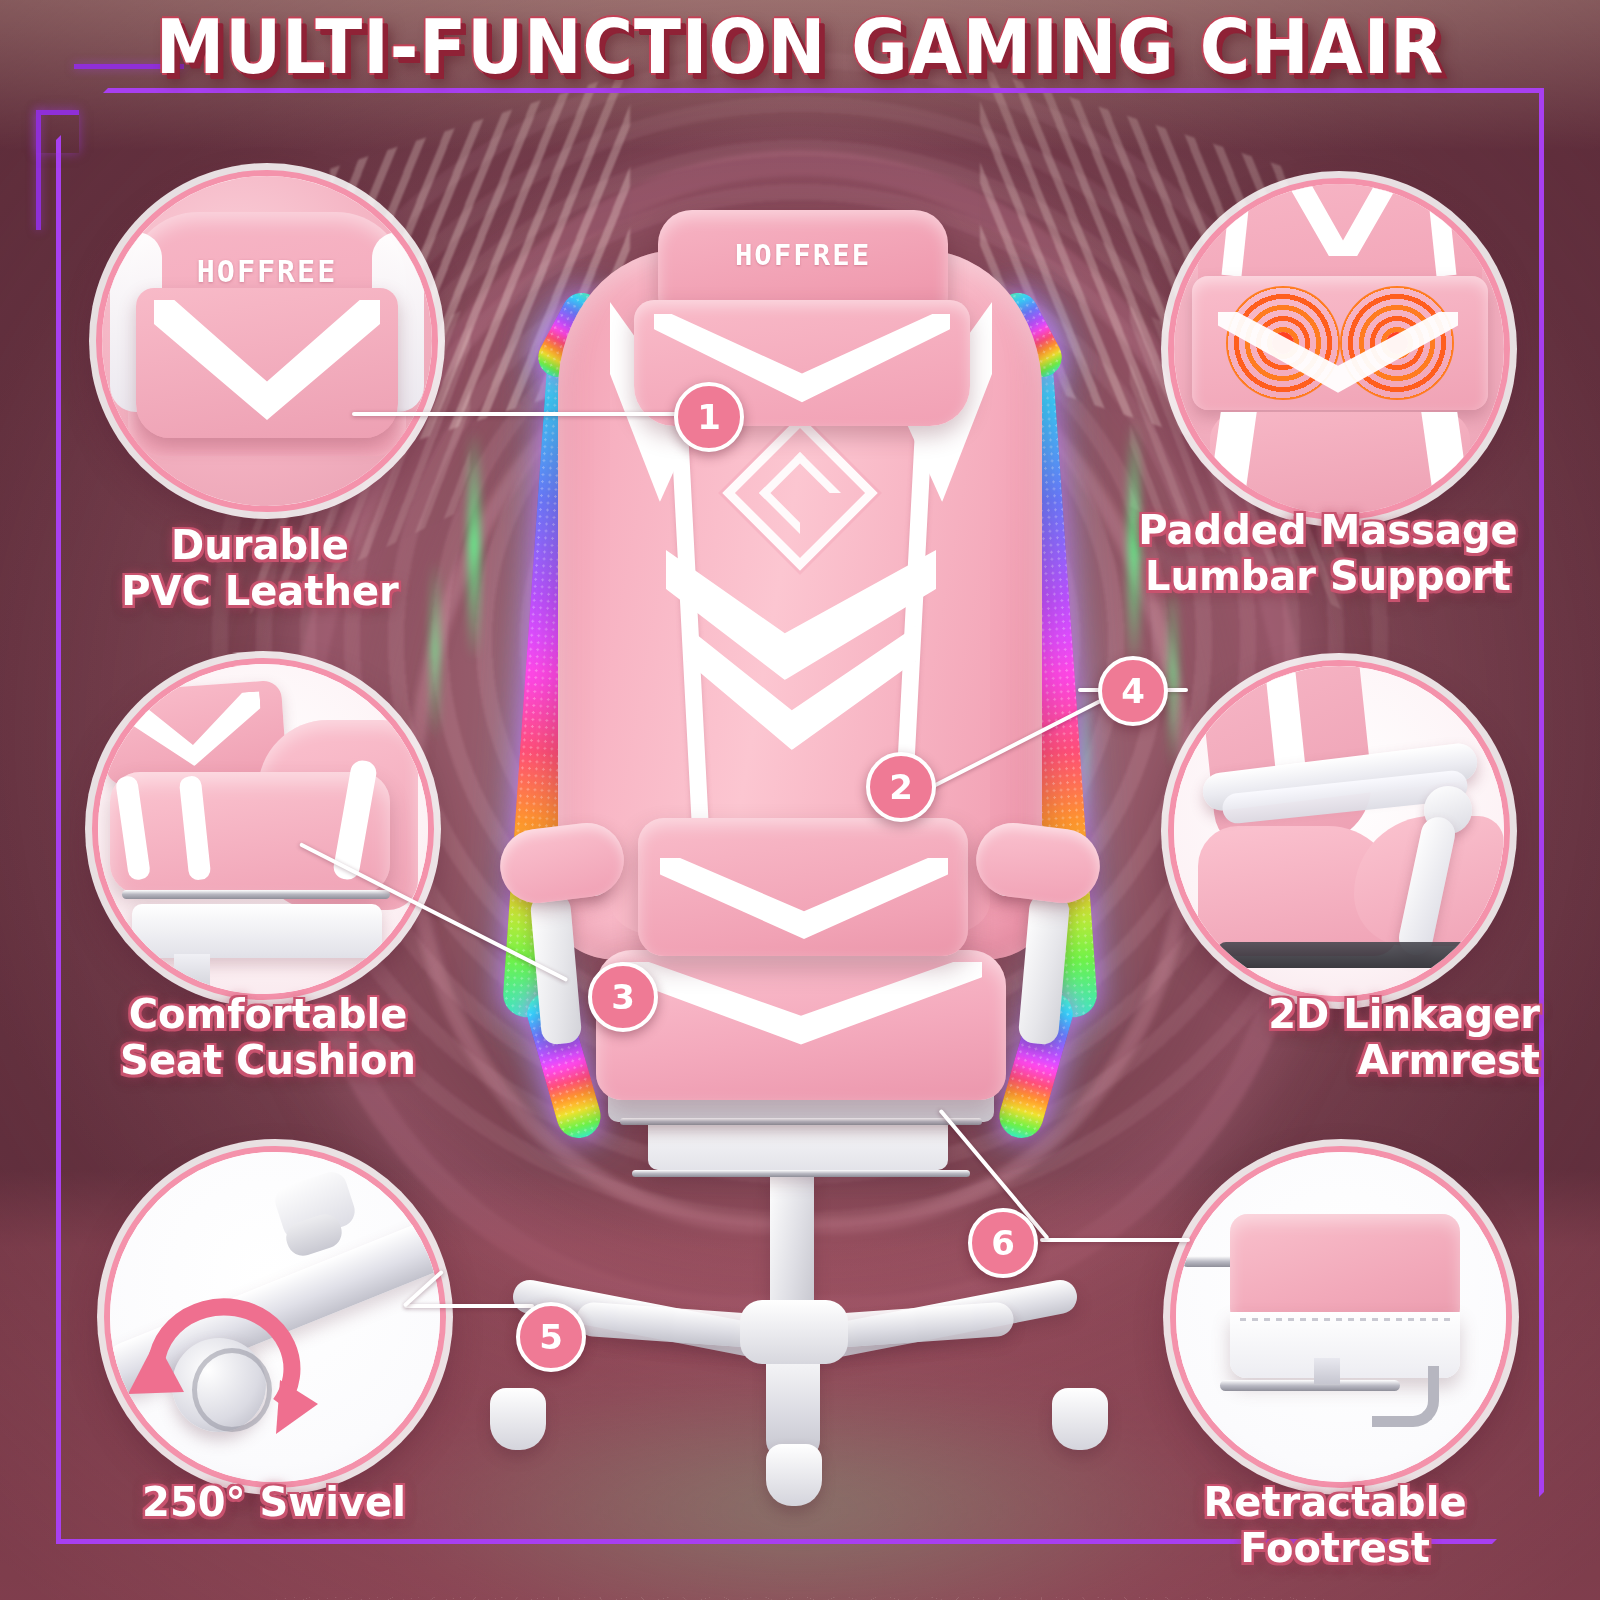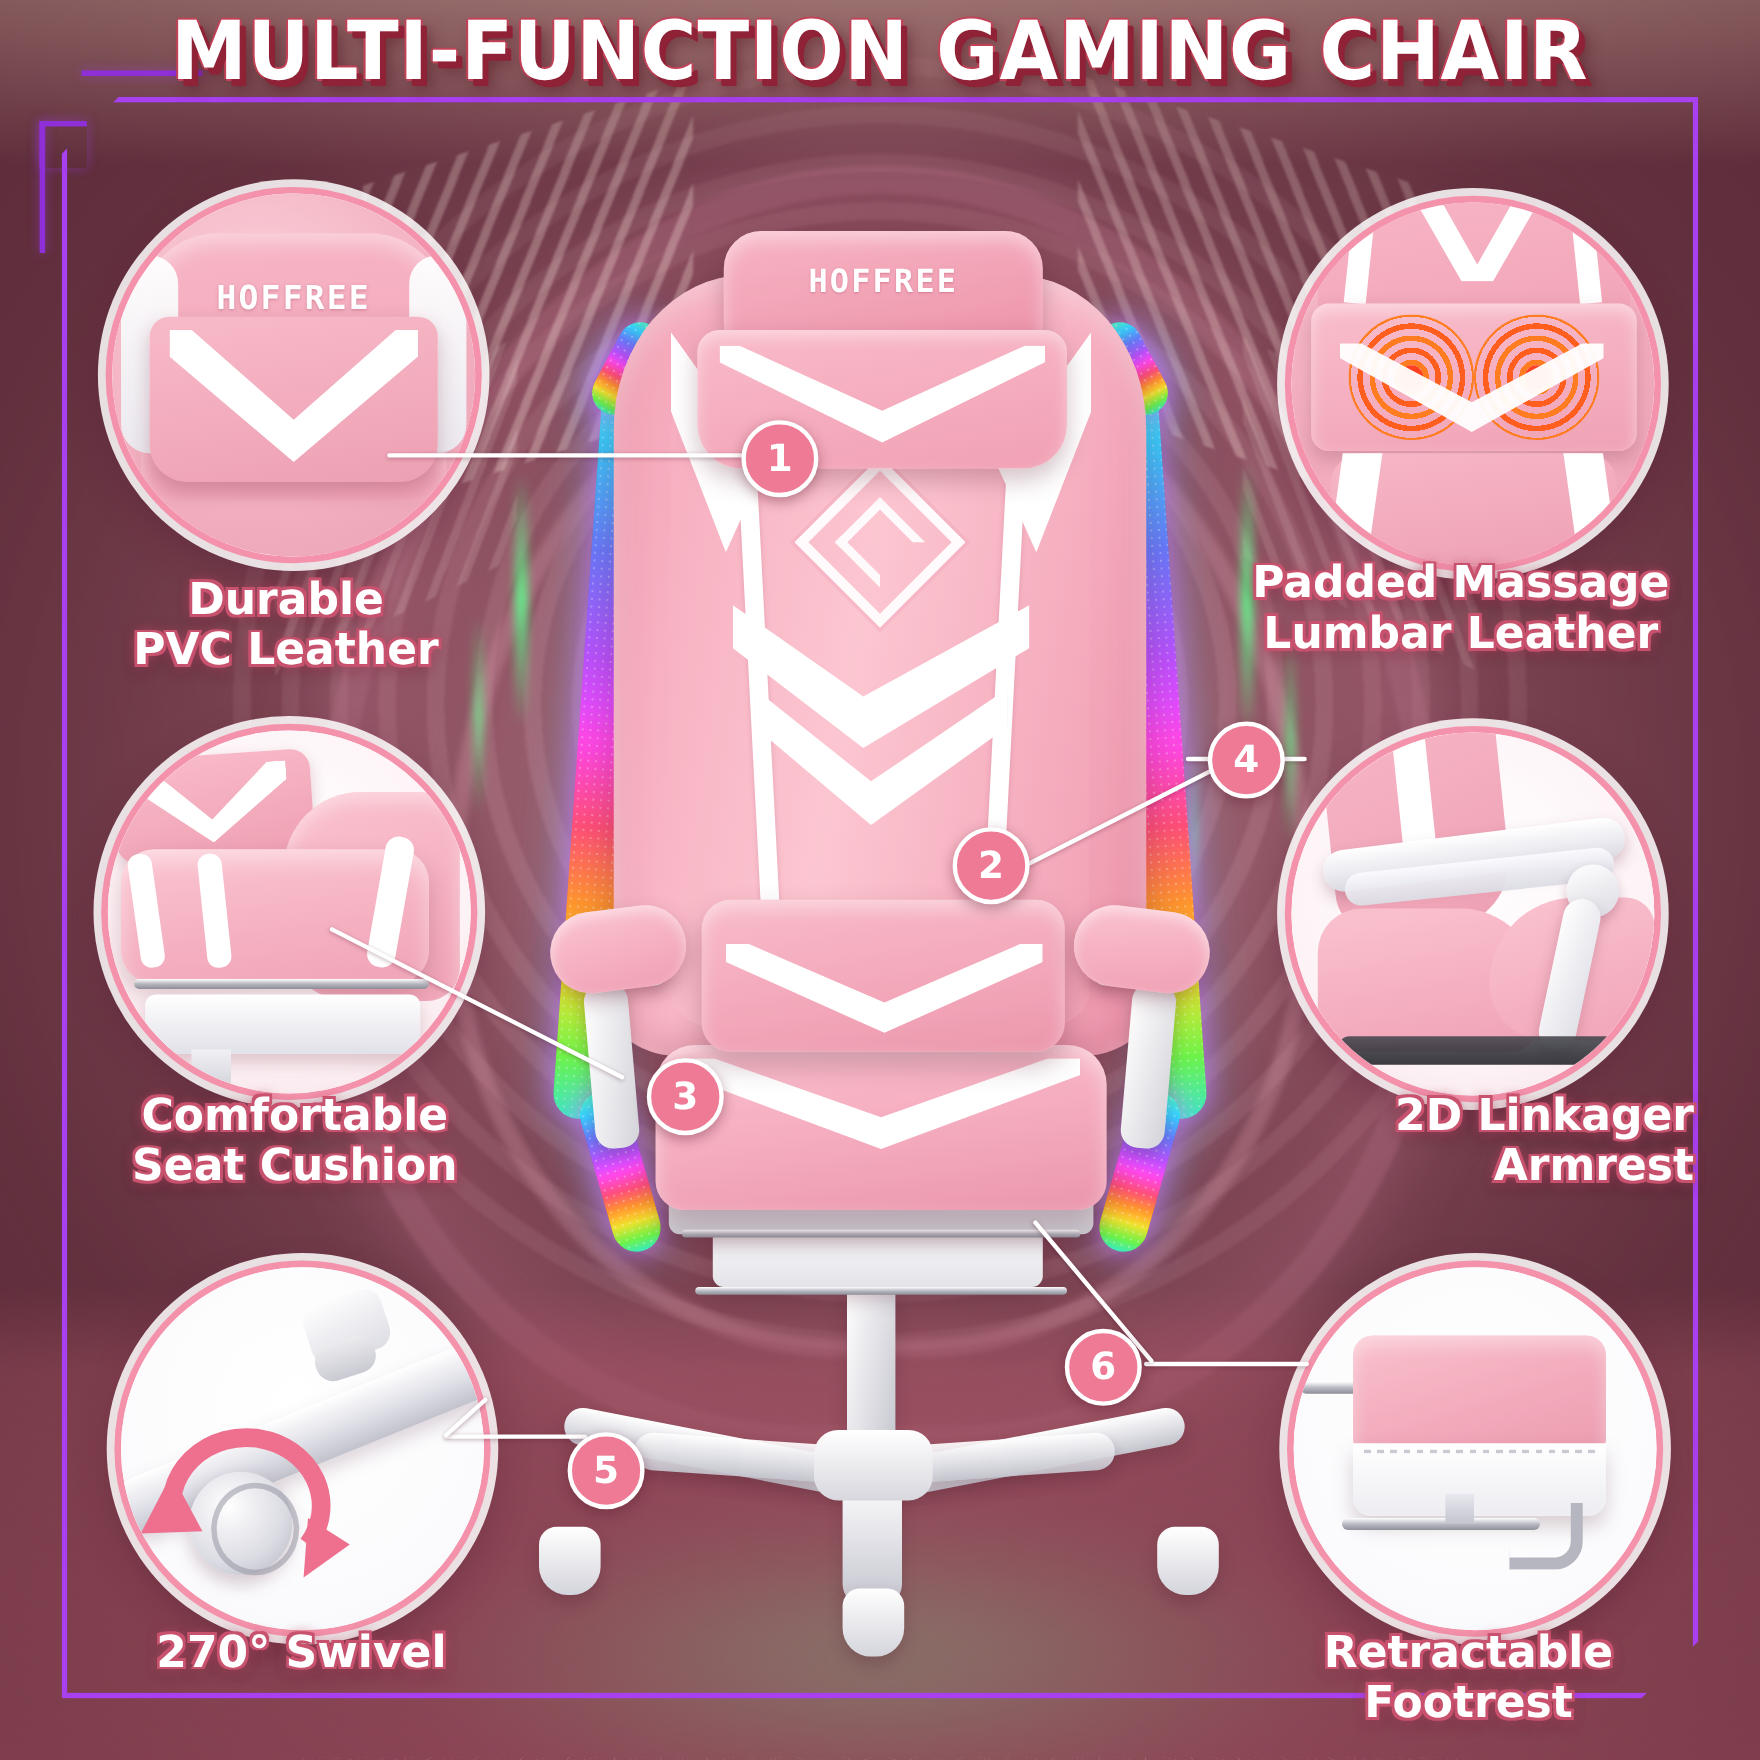--- a/index.html
+++ b/index.html
@@ -482,35 +482,35 @@
   <div class="badge" style="left:516px;top:1302px;">5</div>
   <div class="badge" style="left:968px;top:1208px;">6</div>
 
   <div class="flabel" style="left:60px;top:523px;width:400px;">
     <div>Durable</div>
     <div>PVC Leather</div>
   </div>
 
   <div class="flabel" style="left:1118px;top:508px;width:420px;">
     <div>Padded Massage</div>
-    <div>Lumbar Leather</div>
+    <div>Lumbar Support</div>
   </div>
 
   <div class="flabel" style="left:58px;top:992px;width:420px;">
     <div>Comfortable</div>
     <div>Seat Cushion</div>
   </div>
 
   <div class="flabel" style="left:1140px;top:992px;width:400px;text-align:right;">
     <div>2D Linkager</div>
     <div>Armrest</div>
   </div>
 
   <div class="flabel" style="left:84px;top:1480px;width:380px;">
-    <div>270° Swivel</div>
+    <div>250° Swivel</div>
   </div>
 
   <div class="flabel" style="left:1150px;top:1480px;width:370px;">
     <div>Retractable</div>
     <div>Footrest</div>
   </div>
 
 </div>
 
 </body></html>

